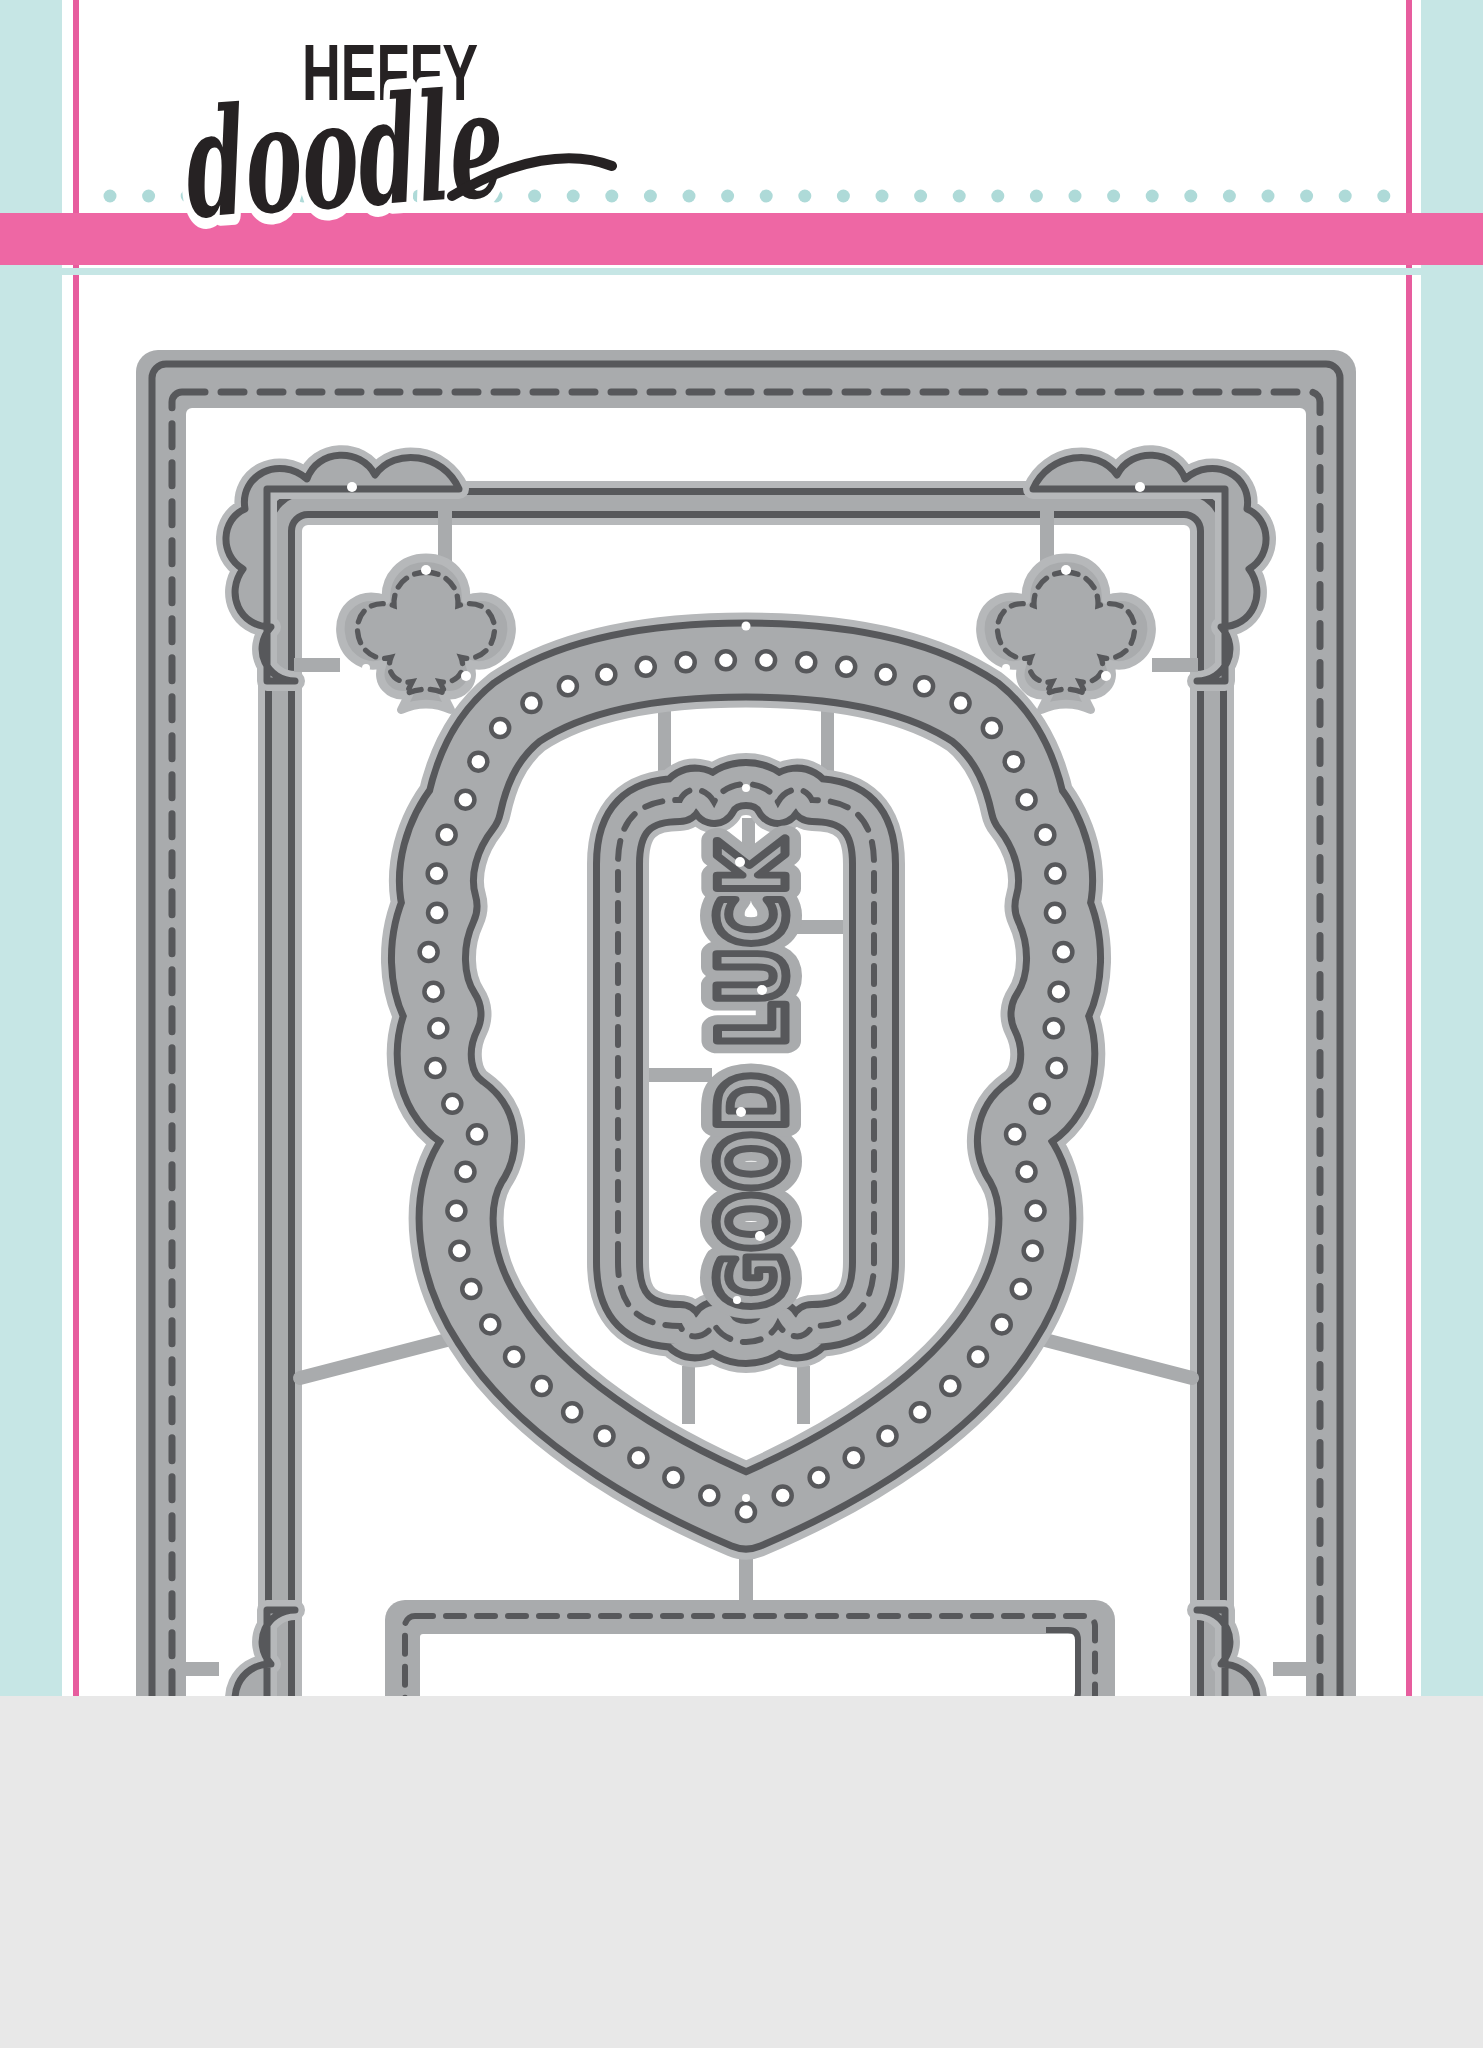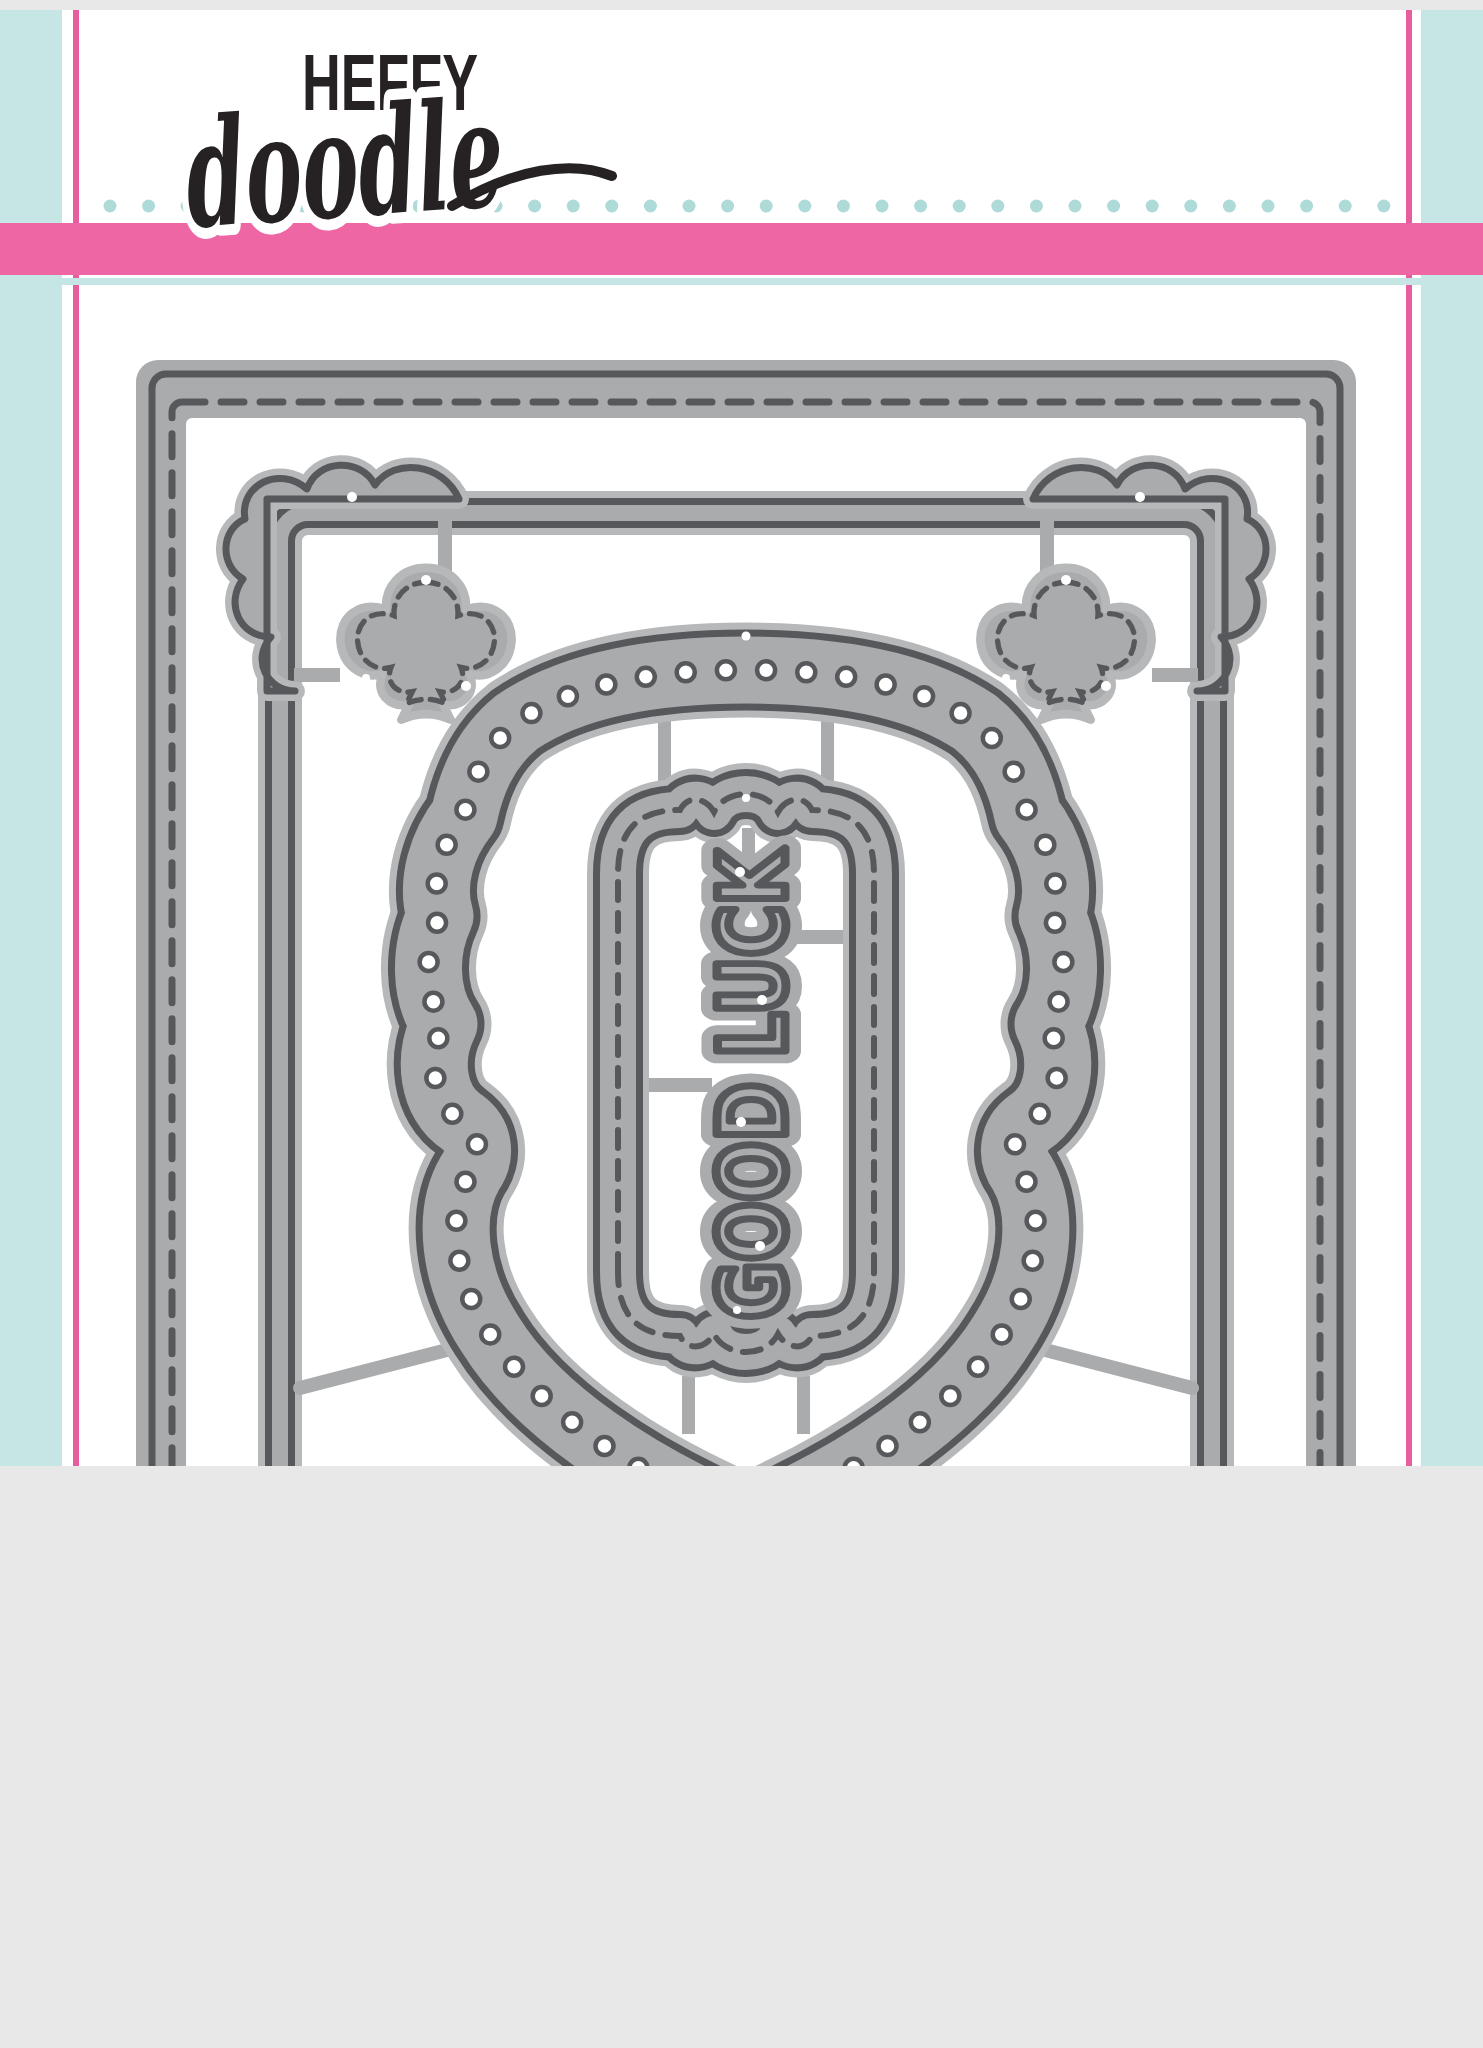--- a/index.html
+++ b/index.html
@@ -1,20 +1,20 @@
 <!DOCTYPE html>
 <html style="--teal_stripe: #c6e6e5; --teal_dot: #aedad8; --pink_stripe: #ee67a4; --pink_line: #e75d9e; --die_fill: #a9abad; --die_casing: #b6b8ba; --die_outline: #57585b; --ink: #262223; --paper: #ffffff;"><head>
 <meta charset="utf-8">
 <style>
   :root{
     --teal_stripe:#c6e6e5; --teal_dot:#aedad8; --pink_stripe:#ee67a4; --pink_line:#e75d9e;
     --die_fill:#a9abad; --die_casing:#b6b8ba; --die_outline:#57585b; --ink:#262223; --paper:#ffffff;
   }
   html,body{margin:0;padding:0;background:#e8e8e8;}
-  .stage{position:relative;width:1483px;height:1456px;background:var(--paper);overflow:hidden;margin:10px auto;
+  .stage{position:relative;width:1483px;height:1696px;background:var(--paper);overflow:hidden;margin:0 auto;
          font-family:"Liberation Sans",sans-serif;}
   svg{position:absolute;inset:0;display:block;}
 
   .teal-stripe{fill:var(--teal_stripe);}
   .pink-line{fill:var(--pink_line);}
   .pink-band{fill:var(--pink_stripe);}
   .teal-underline{fill:var(--teal_stripe);}
   .teal-dot{fill:var(--teal_dot);}
 
   .logo-heffy{font-family:"Liberation Sans",sans-serif;font-weight:bold;font-size:80px;fill:var(--ink);}

